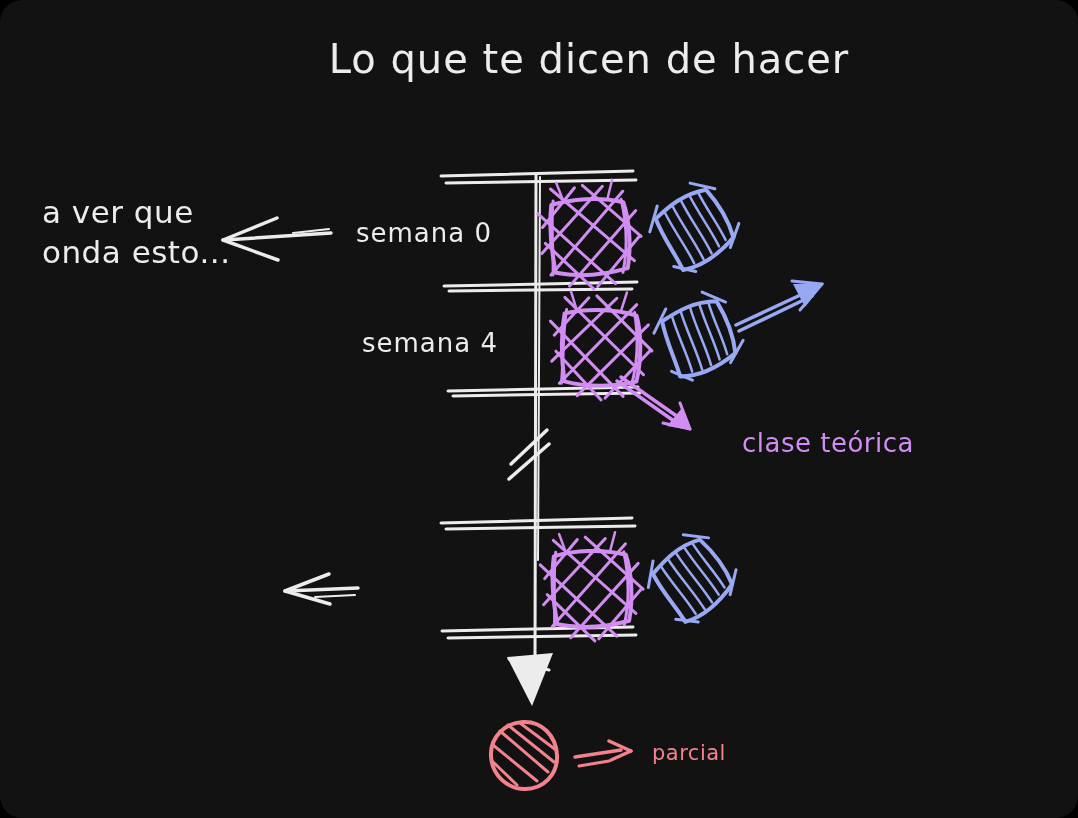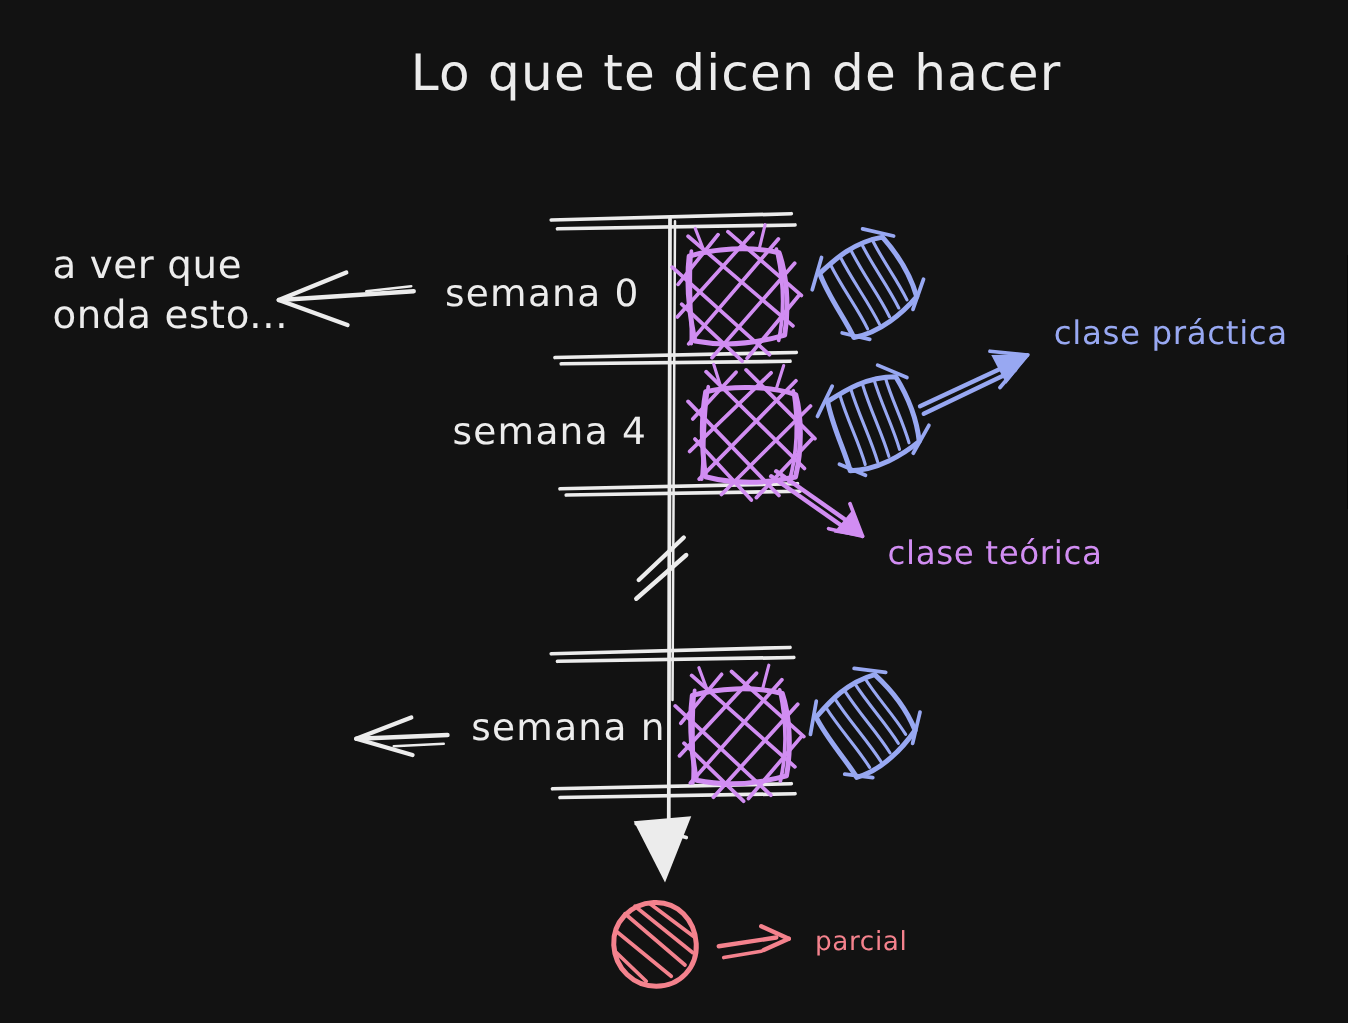--- a/index.html
+++ b/index.html
@@ -2,31 +2,31 @@
 <html style="--background: #121212; --ink: #ececec; --theory: #d18df2; --practice: #98a8f2; --exam: #f4828d;"><head>
 <meta charset="utf-8">
 <style>
   :root{
     --background:#121212; --ink:#ececec; --theory:#d18df2; --practice:#98a8f2; --exam:#f4828d;
   }
   html,body{margin:0;padding:0;background:#000;}
   .canvas{
     position:relative; width:1078px; height:818px;
     background:var(--background); overflow:hidden;
-    font-family:"DejaVu Sans", sans-serif; color:var(--ink);
+    font-family:"DejaVu Sans", sans-serif; color:var(--ink);border-radius:22px;
   }
   .abs{position:absolute;}
   .title{
     left:100px; top:36px; width:978px; text-align:center;
     font-size:40px; letter-spacing:1px; color:var(--ink);
   }
   .note{font-size:31px; line-height:1.3; letter-spacing:.5px; color:var(--ink);}
-  .week-label{font-size:30px; letter-spacing:1px; color:var(--ink);}
+  .week-label{font-size:26px; letter-spacing:1px; color:var(--ink);}
   .legend-label{font-size:26px; letter-spacing:.5px;}
-  .c-theory{color:var(--theory);} .c-practice{color:var(--practice);} .c-exam{color:var(--exam);}
+  .c-theory{color:var(--theory);margin-left:32px;} .c-practice{color:var(--practice);} .c-exam{color:var(--exam);}
   svg{position:absolute; left:0; top:0;}
   path,line{fill:none; stroke-linecap:round; stroke-linejoin:round;}
   .s-ink{stroke:var(--ink);} .s-theory{stroke:var(--theory);}
   .s-practice{stroke:var(--practice);} .s-exam{stroke:var(--exam);}
   .f-ink{fill:var(--ink); stroke:none;} .f-theory{fill:var(--theory); stroke:none;}
   .f-practice{fill:var(--practice); stroke:none;}
   .w2{stroke-width:2;} .w25{stroke-width:2.5;} .w3{stroke-width:3;}
   .w35{stroke-width:3.5;} .w4{stroke-width:4;}
 </style>
 </head>
@@ -153,21 +153,19 @@
   </svg>
 
   <div class="abs title">Lo que te dicen de hacer</div>
 
   <div class="abs note" style="left:42px; top:192px; width:200px;">a ver que onda esto...</div>
 
   <div class="abs week-label" style="left:356px; top:218px;">semana 0</div>
 
   <div class="abs week-label" style="left:362px; top:328px;">semana 4</div>
 
-  <div class="abs legend-label c-practice" style="left:843px; top:252px;">clase práctica</div>
 
   <div class="abs legend-label c-theory" style="left:710px; top:428px;">clase teórica</div>
 
 
-  <div class="abs week-label" style="left:377px; top:565px;">semana n</div>
 
   <div class="abs legend-label c-exam" style="left:652px; top:741px; font-size:21px;">parcial</div>
 </div>
 
 </body></html>

